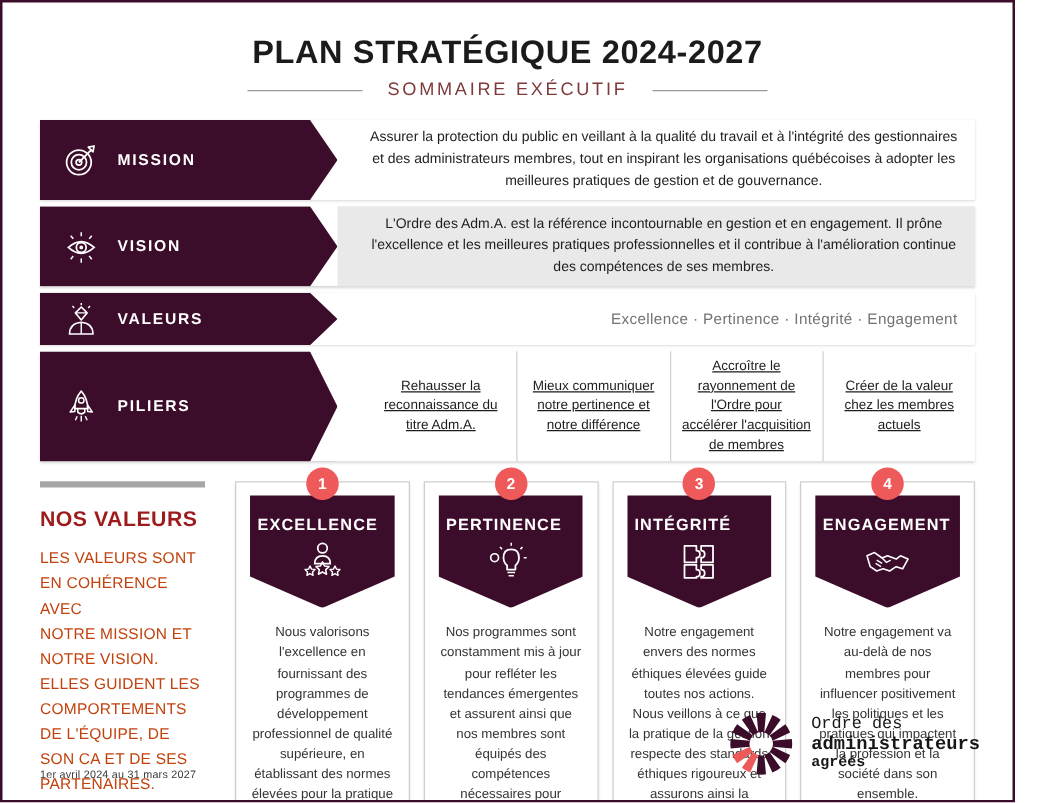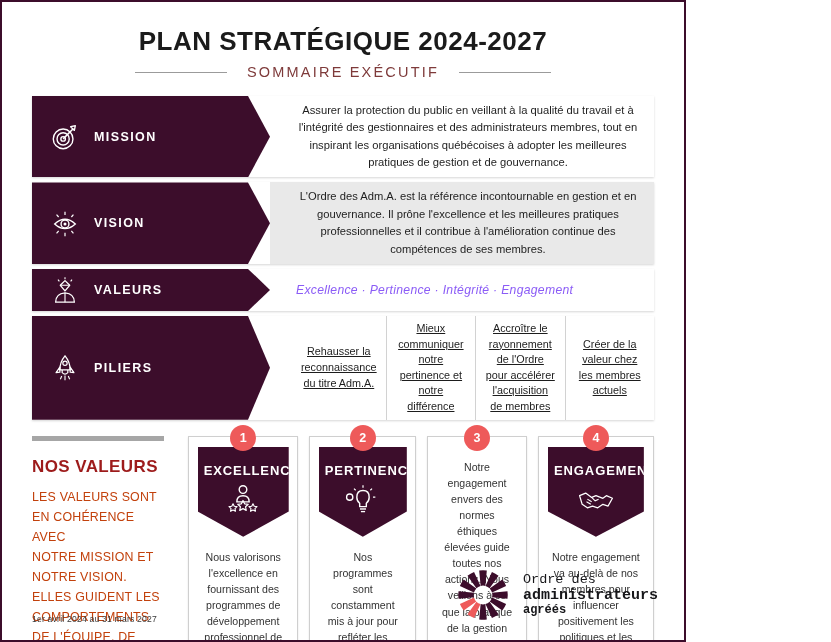--- a/index.html
+++ b/index.html
@@ -7,21 +7,21 @@
     padding: 0;
     background: #ffffff;
   }
   body {
     font-family: "Liberation Sans", sans-serif;
     -webkit-font-smoothing: antialiased;
   }
 
   #page {
     position: relative;
-    width: 686px;
+    width: 812px;
     height: 642px;
     background: #ffffff;
     box-sizing: border-box;
     border: 2px solid #3c0d2b;
     overflow: hidden;
   }
 
   
   .header {
     padding-top: 24px;
@@ -104,25 +104,24 @@
   }
   .band-text {
     font-size: 11.2px;
     line-height: 1.55;
     color: #1d1d1d;
     text-align: center;
     max-width: 560px;
   }
   .values-inline {
     font-size: 12.2px;
-    color: #8b5cf6;
+    color: #737373;
     letter-spacing: 0.3px;
-    text-align: left;
+    text-align: right;
     width: 100%;
-    font-style: italic;
   }
 
   
   .pillars-cols {
     flex: 1;
     display: flex;
     background: #ffffff;
     padding-left: 22px;
     box-sizing: border-box;
   }
@@ -319,21 +318,21 @@
           <line x1="16" y1="4" x2="16" y2="7.5" stroke="#ffffff" stroke-width="1.3"></line>
           <line x1="7" y1="7" x2="9.2" y2="9.6" stroke="#ffffff" stroke-width="1.3"></line>
           <line x1="25" y1="7" x2="22.8" y2="9.6" stroke="#ffffff" stroke-width="1.3"></line>
           <line x1="7" y1="27" x2="9.2" y2="24.4" stroke="#ffffff" stroke-width="1.3"></line>
           <line x1="25" y1="27" x2="22.8" y2="24.4" stroke="#ffffff" stroke-width="1.3"></line>
           <line x1="16" y1="30" x2="16" y2="26.5" stroke="#ffffff" stroke-width="1.3"></line>
         </svg>
         <span class="band-label-text">VISION</span>
       </div>
       <div class="band-body">
-        <div class="band-text">L'Ordre des Adm.A. est la référence incontournable en gestion et en gouvernance. Il prône l'excellence et les meilleures pratiques professionnelles et il contribue à l'amélioration continue des compétences de ses membres.</div>
+        <div class="band-text">L'Ordre des Adm.A. est la référence incontournable en gestion et en engagement. Il prône l'excellence et les meilleures pratiques professionnelles et il contribue à l'amélioration continue des compétences de ses membres.</div>
       </div>
     </div>
 
     <div class="band band-white">
       <div class="band-label">
         <svg class="band-icon" viewBox="0 0 32 32">
           <path d="M11 11 L16 6 L21 11 L16 17 Z" fill="none" stroke="#ffffff" stroke-width="1.4" stroke-linejoin="round"></path>
           <line x1="11" y1="11" x2="21" y2="11" stroke="#ffffff" stroke-width="1.1"></line>
           <line x1="16" y1="2.5" x2="16" y2="4.5" stroke="#ffffff" stroke-width="1.2"></line>
           <line x1="8.5" y1="5" x2="10" y2="6.8" stroke="#ffffff" stroke-width="1.2"></line>
@@ -423,20 +422,29 @@
               <circle cx="6" cy="14" r="3.3" fill="none" stroke="#ffffff" stroke-width="1.4"></circle>
             </svg>
           </div>
         </div>
         <div class="card-body">Nos programmes sont constamment mis à jour pour refléter les tendances émergentes et assurent ainsi que nos membres sont équipés des compétences nécessaires pour exceller dans un environnement professionnel en constante évolution.</div>
       </div>
 
       <div class="card card-3">
         <div class="banner-wrap">
           <div class="badge">3</div>
+          <div class="banner">
+            <div class="banner-title">INTÉGRITÉ</div>
+            <svg class="card-icon" viewBox="0 0 40 34">
+              <path d="M8 4 L18 4 L18 8 Q21 8 21 11 Q21 14 18 14 L18 18 L8 18 Z" fill="none" stroke="#ffffff" stroke-width="1.5" stroke-linejoin="round"></path>
+              <path d="M22 4 L32 4 L32 18 L22 18 L22 14 Q25 14 25 11 Q25 8 22 8 Z" fill="none" stroke="#ffffff" stroke-width="1.5" stroke-linejoin="round"></path>
+              <path d="M8 20 L18 20 L18 24 Q21 24 21 27 Q21 30 18 30 L18 31 L8 31 Z" fill="none" stroke="#ffffff" stroke-width="1.5" stroke-linejoin="round"></path>
+              <path d="M22 20 L32 20 L32 31 L22 31 L22 30 Q25 30 25 27 Q25 24 22 24 Z" fill="none" stroke="#ffffff" stroke-width="1.5" stroke-linejoin="round"></path>
+            </svg>
+          </div>
         </div>
         <div class="card-body">Notre engagement envers des normes éthiques élevées guide toutes nos actions. Nous veillons à ce que la pratique de la gestion respecte des standards éthiques rigoureux et assurons ainsi la confiance du public et le respect de notre profession.</div>
       </div>
 
       <div class="card card-4">
         <div class="banner-wrap">
           <div class="badge">4</div>
           <div class="banner">
             <div class="banner-title">ENGAGEMENT</div>
             <svg class="card-icon" viewBox="0 0 44 34">

